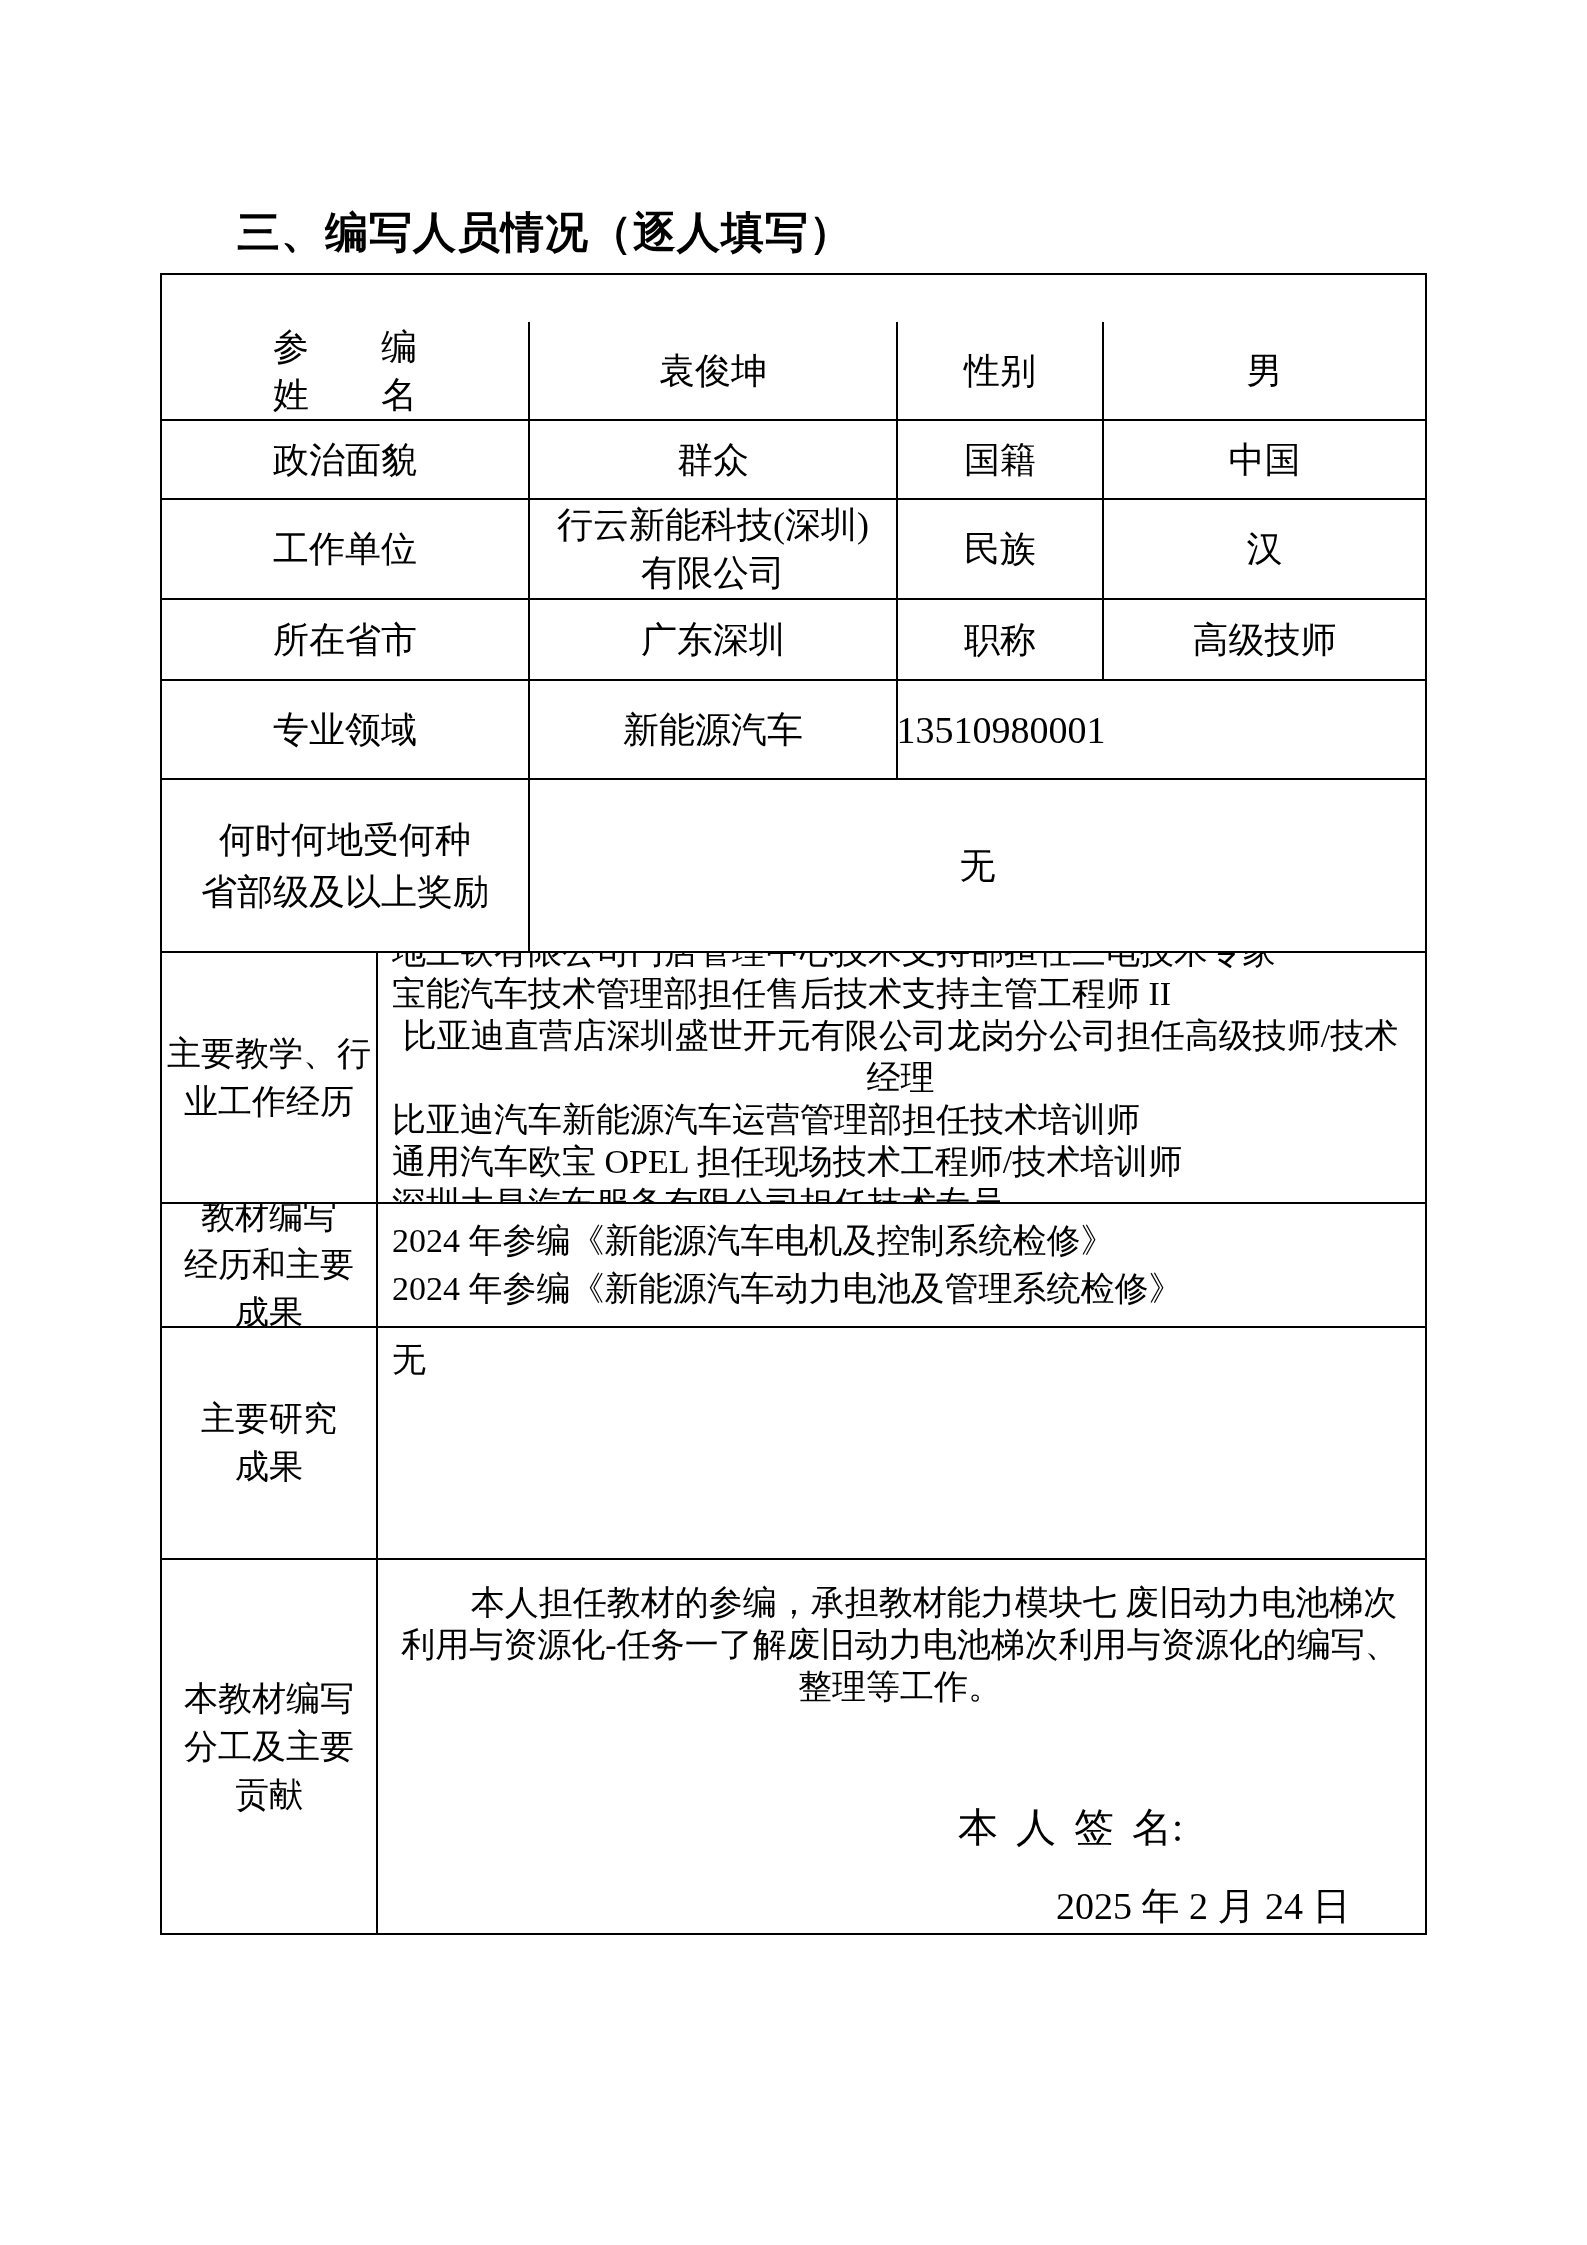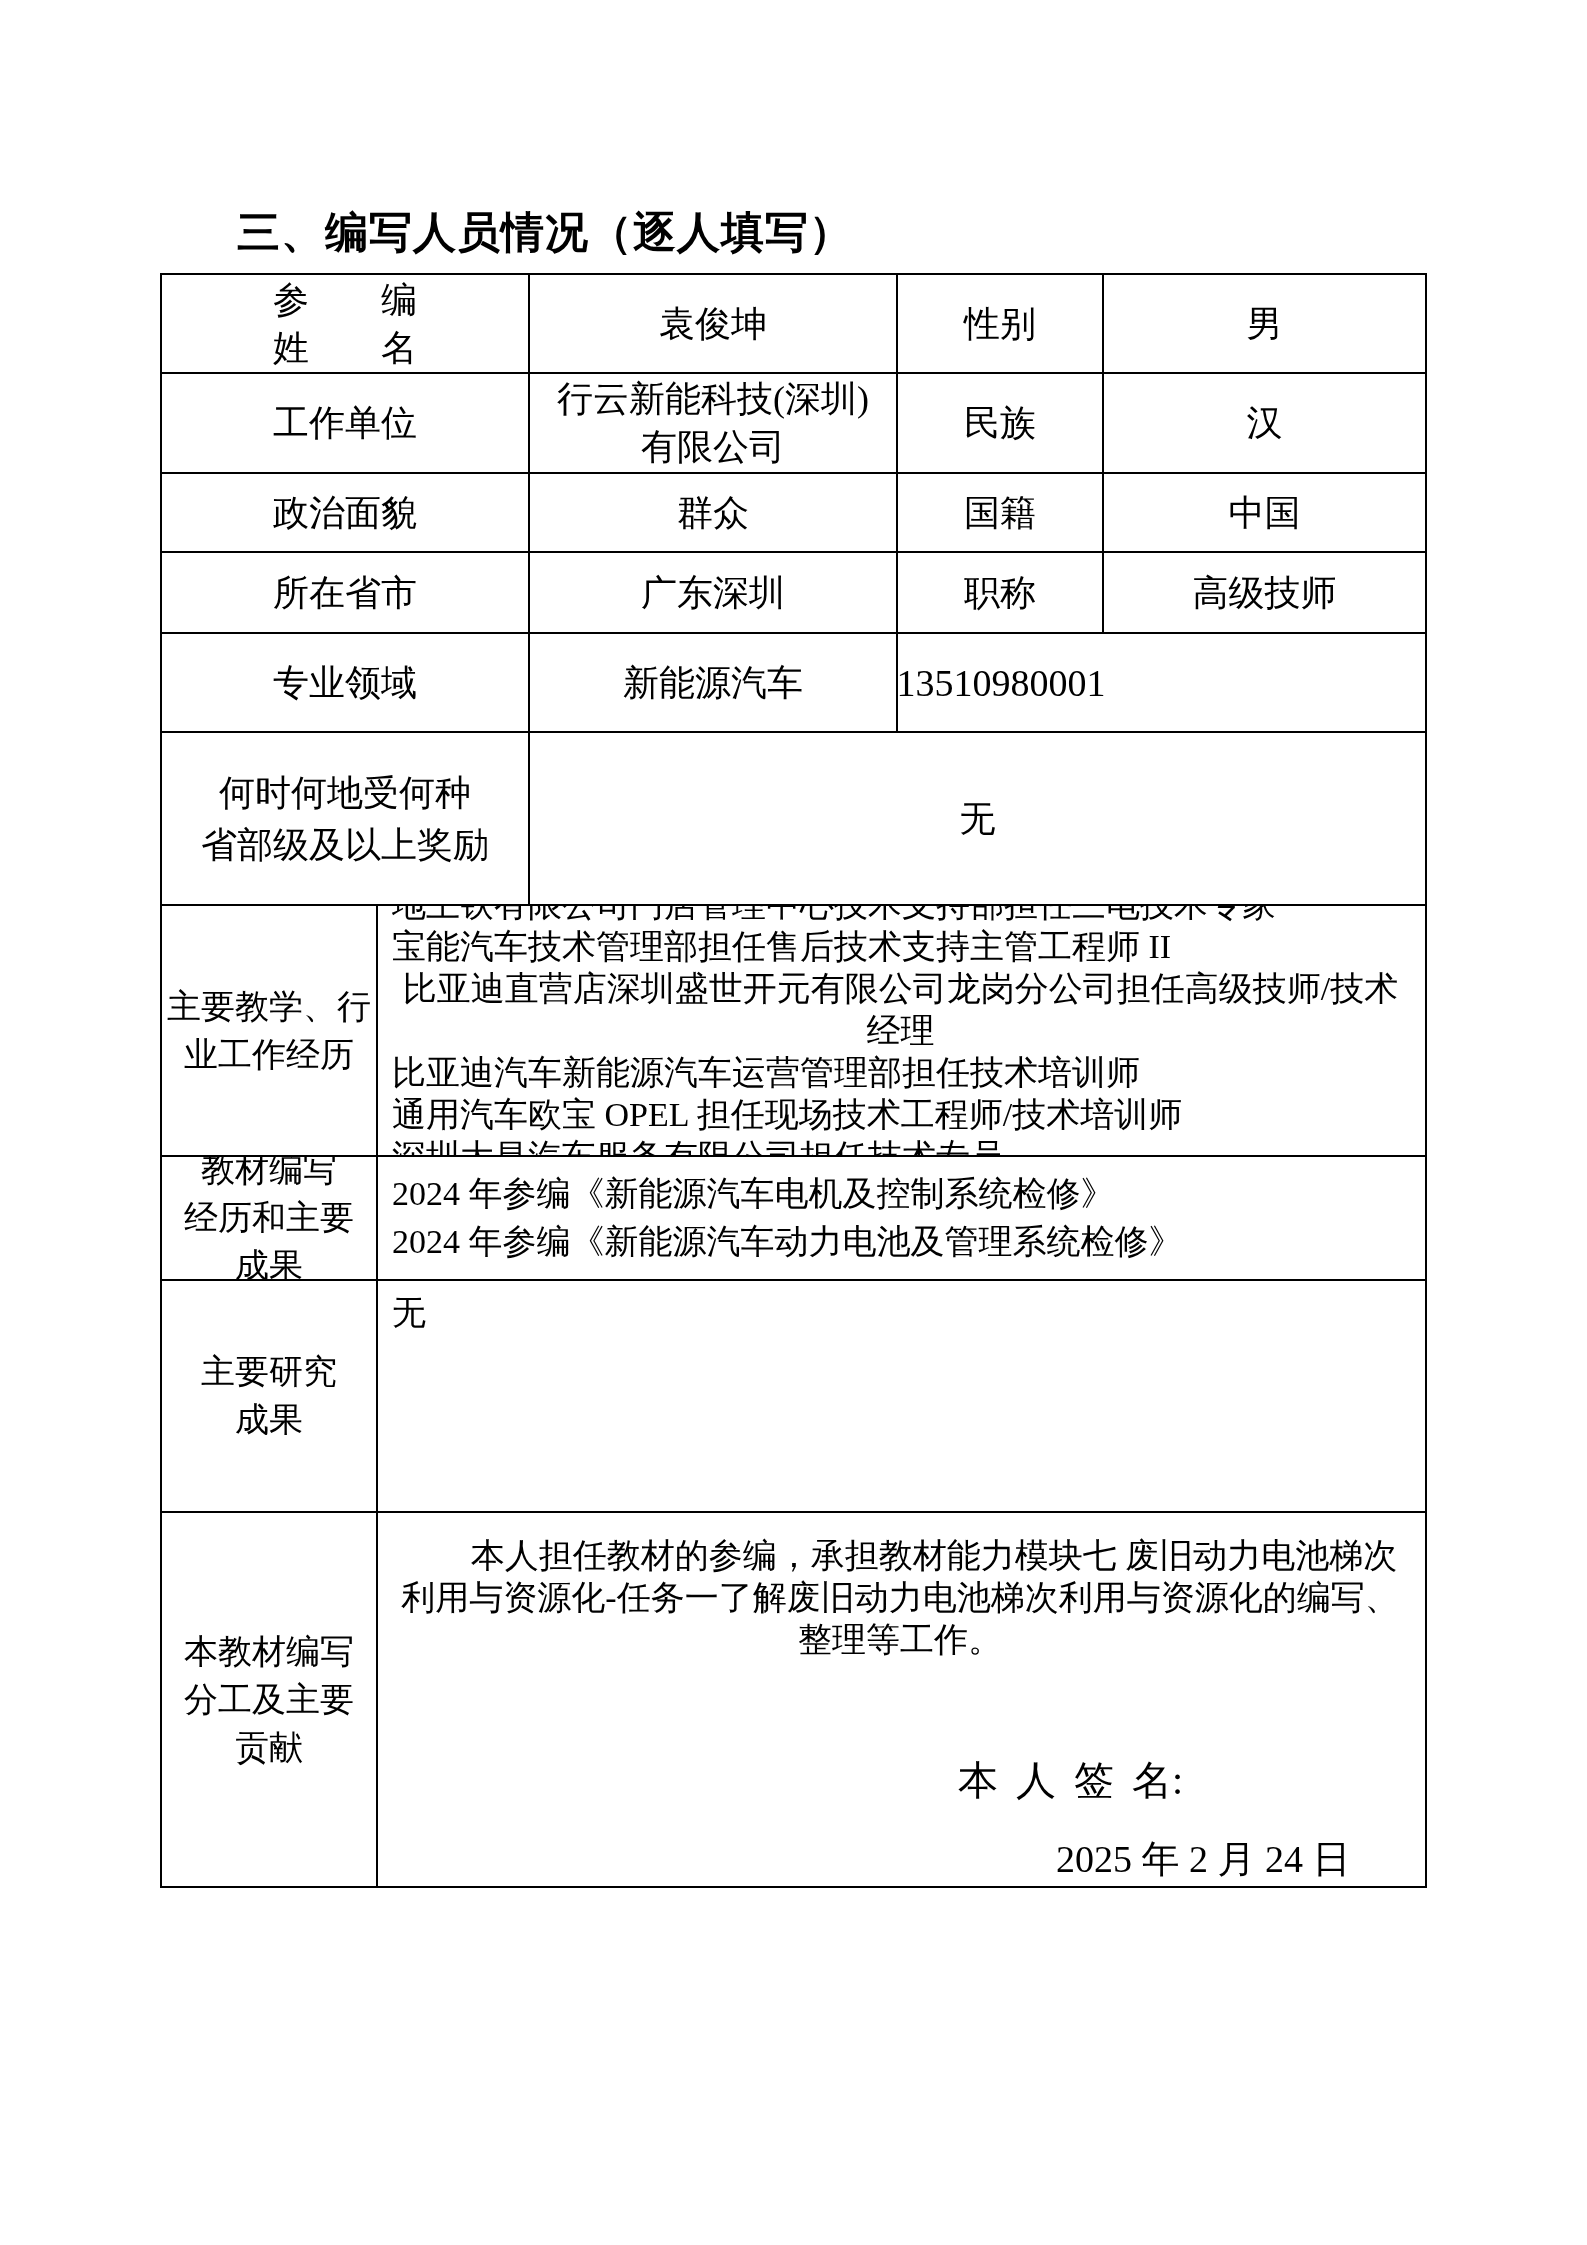--- a/index.html
+++ b/index.html
@@ -32,21 +32,21 @@
     width: 1267px;
     border: 2px solid #000;
     box-sizing: border-box;
     font-size: 36px;
   }
   .row { display: grid; border-bottom: 2px solid #000; box-sizing: border-box; }
   .row:last-child { border-bottom: none; }
   .secA { grid-template-columns: 368px 368px 206px 1fr; }
   .rowAwards { grid-template-columns: 368px 1fr; }
   .secB { grid-template-columns: 216px 1fr; font-size: 34px; }
-  .r1 { height: 99px; }
+  .r1 { height: 99px; margin-top: 47px; }
   .r2 { height: 79px; }
   .r3 { height: 100px; }
   .r4 { height: 81px; }
   .r5 { height: 99px; }
   .r6 { height: 173px; }
   .r7 { height: 251px; }
   .r8 { height: 124px; }
   .r9 { height: 232px; }
   .r10 { height: 373px; }
   .cell {
@@ -105,35 +105,35 @@
     <div class="row secA r1">
       <div class="cell">
         <div>参　　编</div>
         <div>姓　　名</div>
       </div>
       <div class="cell">袁俊坤</div>
       <div class="cell">性别</div>
       <div class="cell">男</div>
     </div>
 
-    <div class="row secA r3">
-      <div class="cell">工作单位</div>
-      <div class="cell">
-        <div>行云新能科技(深圳)</div>
-        <div>有限公司</div>
-      </div>
-      <div class="cell">民族</div>
-      <div class="cell">汉</div>
-    </div>
-
     <div class="row secA r2">
       <div class="cell">政治面貌</div>
       <div class="cell">群众</div>
       <div class="cell">国籍</div>
       <div class="cell">中国</div>
+    </div>
+
+    <div class="row secA r3">
+      <div class="cell">工作单位</div>
+      <div class="cell">
+        <div>行云新能科技(深圳)</div>
+        <div>有限公司</div>
+      </div>
+      <div class="cell">民族</div>
+      <div class="cell">汉</div>
     </div>
 
     <div class="row secA r4">
       <div class="cell">所在省市</div>
       <div class="cell">广东深圳</div>
       <div class="cell">职称</div>
       <div class="cell">高级技师</div>
     </div>
 
     <div class="row secA r5">

